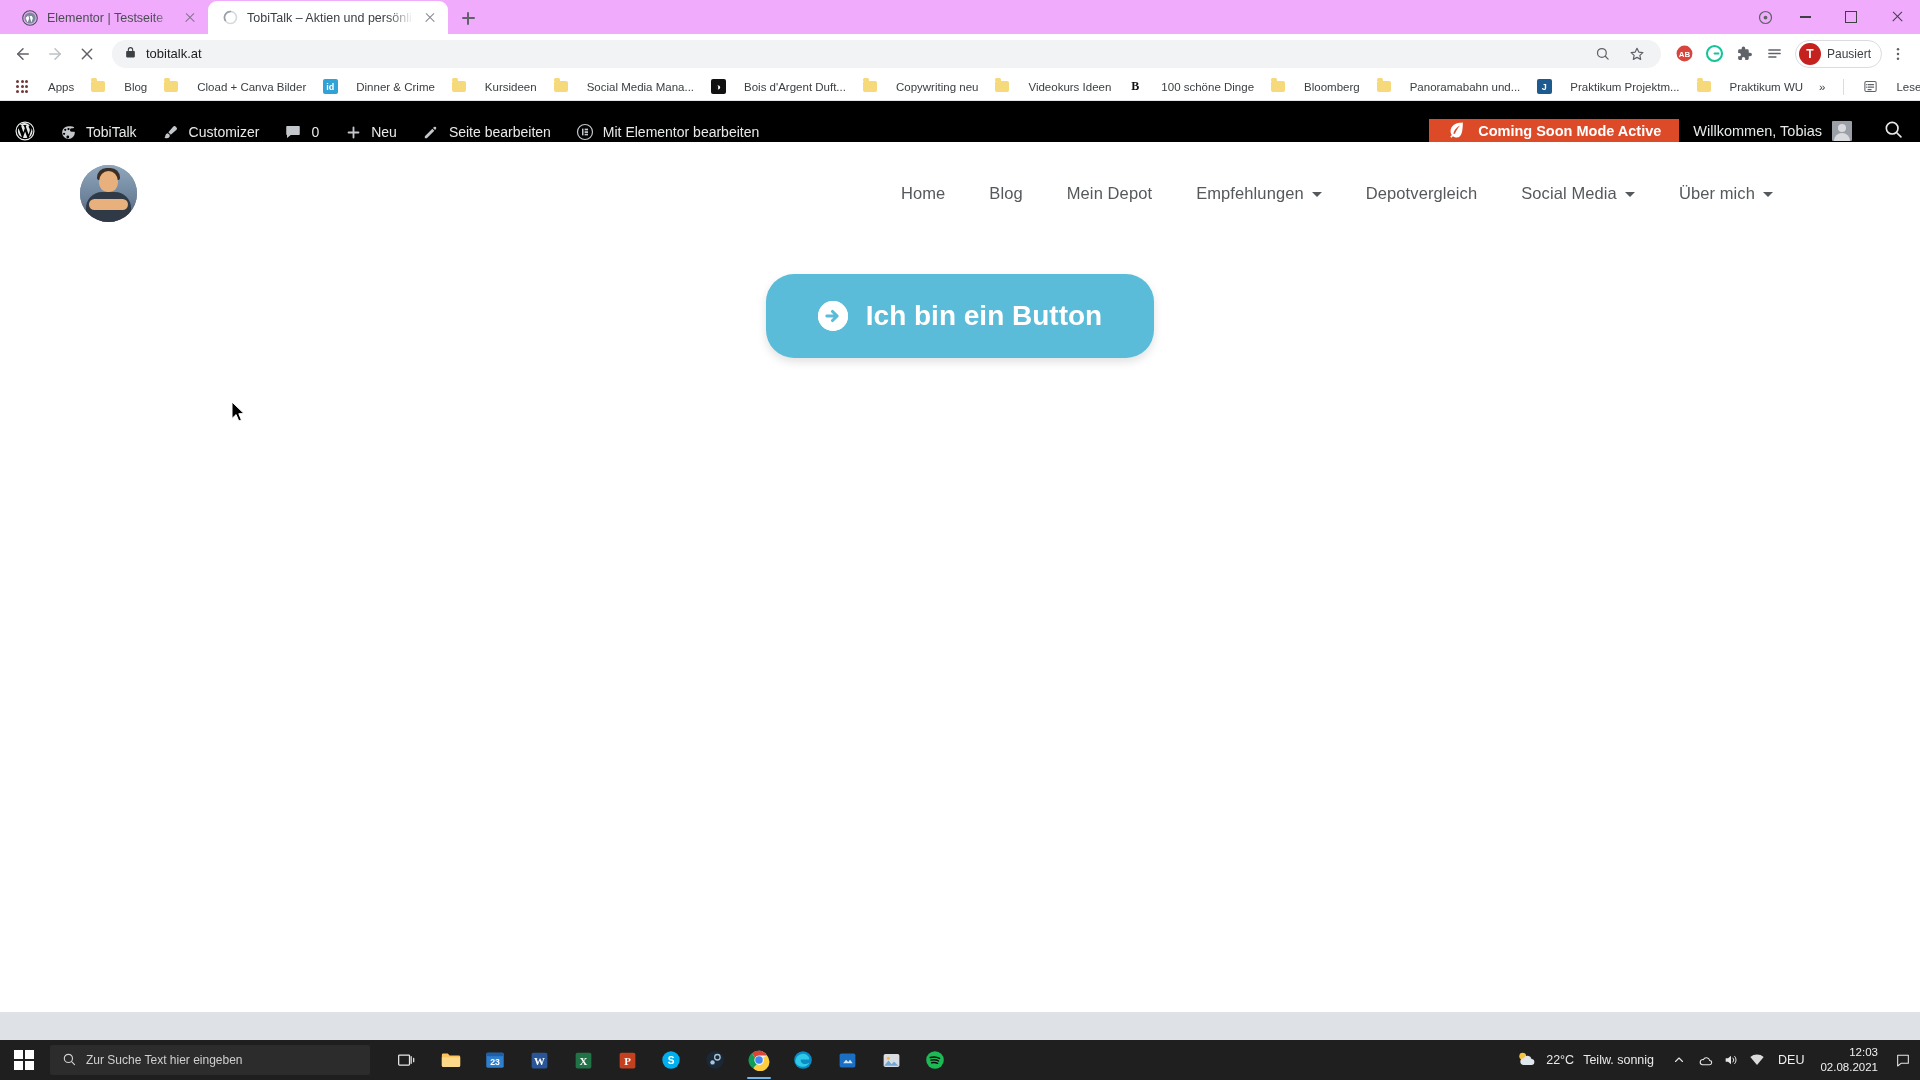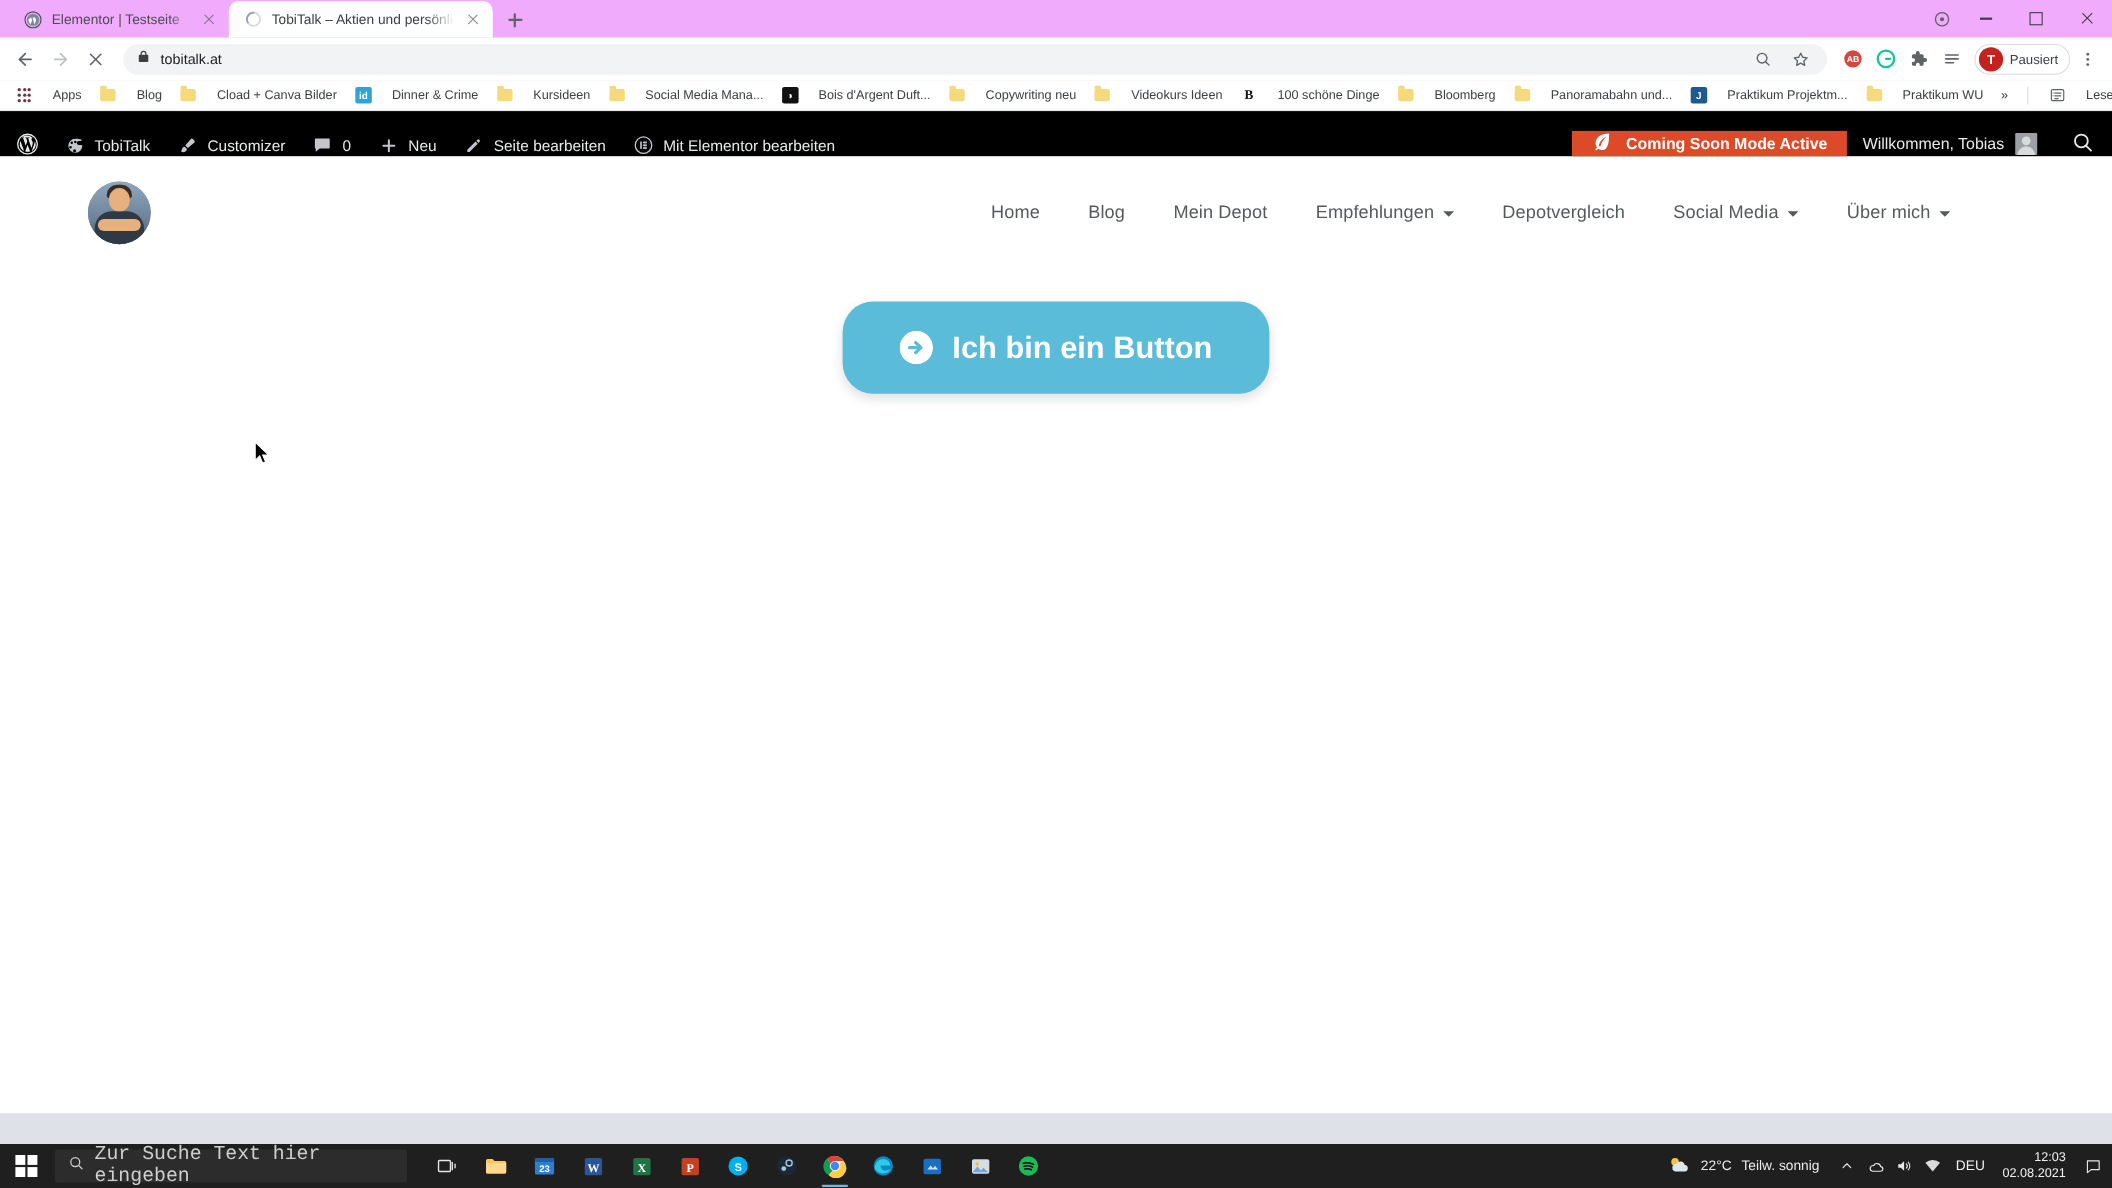--- a/index.html
+++ b/index.html
@@ -165,21 +165,21 @@
   
   .taskbar {
     position: absolute; left: 0; bottom: 0; width: 1920px; height: 40px;
     background: #1f1f1f; display: flex; align-items: center; color: #fff;
   }
   .start { width: 48px; height: 40px; display: flex; align-items: center; justify-content: center; }
   .start .winlogo { display: grid; grid-template-columns: 9px 9px; grid-template-rows: 9px 9px; gap: 2.5px; }
   .start .winlogo i { background: #fff; display: block; }
   .tb-search {
     width: 320px; height: 30px; background: #2c2c2c; border-radius: 2px; display: flex; align-items: center;
-    gap: 10px; padding: 0 12px; margin-left: 2px; color: #cfcfcf; font-size: 18px; font-family: Liberation Mono, monospace;
+    gap: 10px; padding: 0 12px; margin-left: 2px; color: #cfcfcf; font-size: 12px;
   }
   .tb-tasks { display: flex; align-items: center; gap: 2px; margin-left: 16px; }
   .tb-app { width: 42px; height: 40px; display: flex; align-items: center; justify-content: center; position: relative; }
   .tb-app.active::after { content:""; position: absolute; bottom: 1px; left: 9px; width: 24px; height: 2px; background: #6fb7e8; border-radius: 2px; }
   .tray { margin-left: auto; display: flex; align-items: center; gap: 0; padding-right: 4px; }
   .weather { display: flex; align-items: center; gap: 9px; padding: 0 12px; font-size: 12.5px; color: #eaeaea; }
   .tray-ico { width: 26px; height: 40px; display: flex; align-items: center; justify-content: center; color: #e6e6e6; }
   .clock { display: flex; flex-direction: column; align-items: flex-end; justify-content: center;
            font-size: 11.5px; line-height: 15px; padding: 0 12px 0 8px; color: #f0f0f0; }
   .lang { font-size: 12.5px; padding: 0 8px; color: #f0f0f0; }

